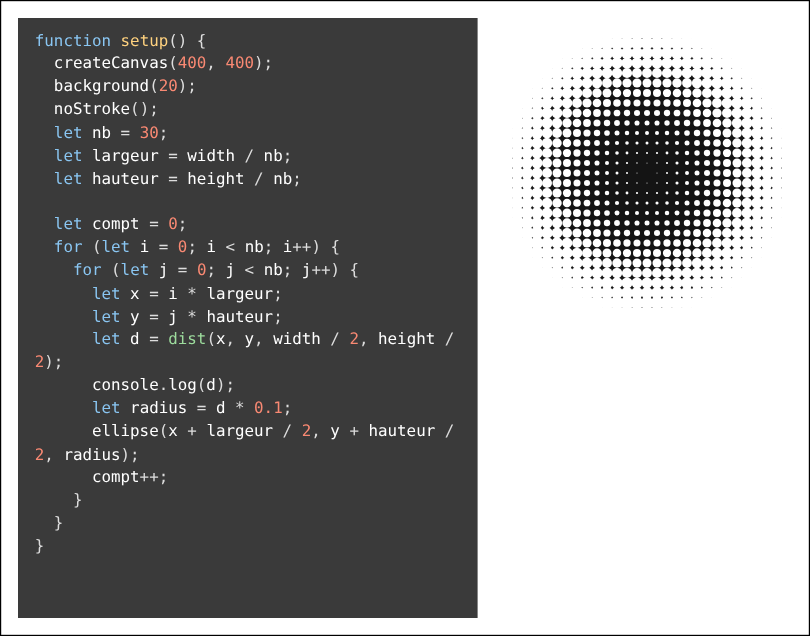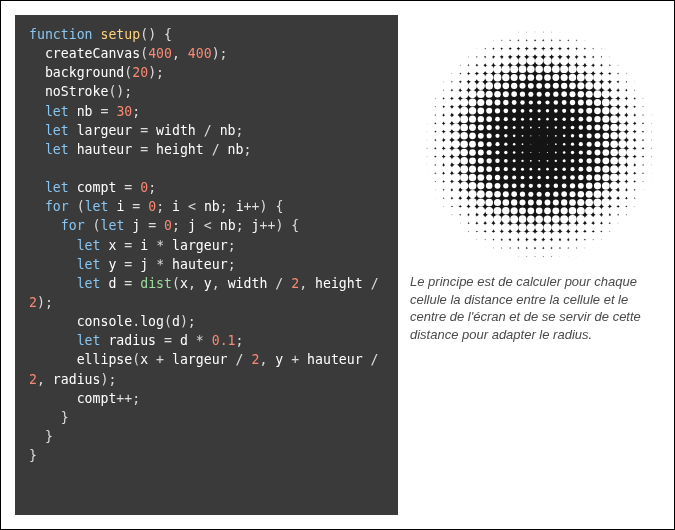--- a/index.html
+++ b/index.html
@@ -986,15 +986,14 @@
         <circle cx="393.33333333333337" cy="286.6666666666667" r="10.15436414115188" fill="#fff"></circle>
         <circle cx="393.33333333333337" cy="300.00000000000006" r="10.434983894999021" fill="#fff"></circle>
         <circle cx="393.33333333333337" cy="313.33333333333337" r="10.7496769977314" fill="#fff"></circle>
         <circle cx="393.33333333333337" cy="326.6666666666667" r="11.095544651395493" fill="#fff"></circle>
         <circle cx="393.33333333333337" cy="340.00000000000006" r="11.469767022723506" fill="#fff"></circle>
         <circle cx="393.33333333333337" cy="353.33333333333337" r="11.869662543176574" fill="#fff"></circle>
         <circle cx="393.33333333333337" cy="366.6666666666667" r="12.292725943057185" fill="#fff"></circle>
         <circle cx="393.33333333333337" cy="380.00000000000006" r="12.736648783028535" fill="#fff"></circle>
         <circle cx="393.33333333333337" cy="393.33333333333337" r="13.199326582148888" fill="#fff"></circle>
       </svg>
-    <div class="caption">Le principe est de calculer pour chaque cellule la distance entre la cellule et le centre de l'écran et de se servir de cette distance pour adapter le radius.</div>
   </div>
 </div>
 
 </body></html>

